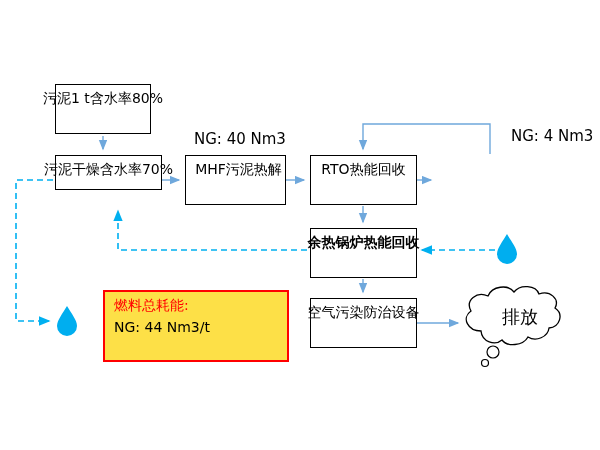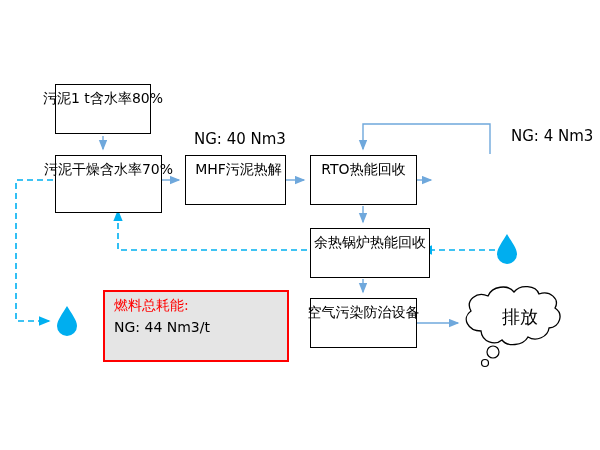--- a/index.html
+++ b/index.html
@@ -9,21 +9,21 @@
   }
   .arrow-layer { position:absolute; left:0; top:0; width:600px; height:450px; pointer-events:none; }
   .pbox {
     position:absolute; box-sizing:border-box; border:1px solid #000; background:#fff;
     font-size:14px; color:#000; line-height:22px; padding:2px 7px;
     display:flex; justify-content:center;
   }
   .pbox .ln { white-space:nowrap; }
   .flabel { position:absolute; font-size:15px; color:#000000; white-space:nowrap; }
   .redbox {
-    position:absolute; box-sizing:border-box; border:2px solid #ff0000; background:#e5e5e5;
+    position:absolute; box-sizing:border-box; border:2px solid #ff0000; background:#fde047;
     font-size:14px; line-height:22px; padding:2px 9px;
   }
   .redbox .red { color:#ff0000; white-space:nowrap; }
   .redbox .blk { color:#000000; white-space:nowrap; }
   .cloud-label { position:absolute; font-size:18px; color:#000000; text-align:right; width:46px; }
 </style>
 </head>
 <body>
 
 <div class="canvas">
@@ -61,37 +61,37 @@
 
     <path d="M507,234 C503,241 497,248 497,254 a10,10 0 0 0 20,0 C517,248 511,241 507,234 Z" fill="#00aeef"></path>
     <path d="M67,306 C63,313 57,320 57,326 a10,10 0 0 0 20,0 C77,320 71,313 67,306 Z" fill="#00aeef"></path>
   </svg>
 
   <div class="pbox" style="left:55px; top:84px; width:96px; height:50px;">
     <div class="ln">污泥1 t</div>
     <div class="ln">含水率80%</div>
   </div>
 
-  <div class="pbox" style="left:55px; top:155px; width:107px; height:58px;">
+  <div class="pbox" style="left:55px; top:155px; width:107px; height:35px;">
     <div class="ln">污泥干燥</div>
     <div class="ln">含水率70%</div>
   </div>
 
   <div class="pbox" style="left:185px; top:155px; width:101px; height:50px;padding-left:13px;">
     <div class="ln">MHF</div>
     <div class="ln">污泥热解</div>
   </div>
 
   <div class="pbox" style="left:310px; top:155px; width:107px; height:50px;">
     <div class="ln">RTO</div>
     <div class="ln">热能回收</div>
   </div>
 
 
-  <div class="pbox" style="left:310px; top:228px; width:120px; height:50px;">
+  <div class="pbox" style="left:310px; top:228px; width:107px; height:50px;font-weight:bold;">
     <div class="ln">余热锅炉</div>
     <div class="ln">热能回收</div>
   </div>
 
   <div class="pbox" style="left:310px; top:298px; width:107px; height:50px;">
     <div class="ln">空气污染</div>
     <div class="ln">防治设备</div>
   </div>
 
   <div class="flabel" style="left:194px; top:130px;">NG: 40 Nm3</div>

